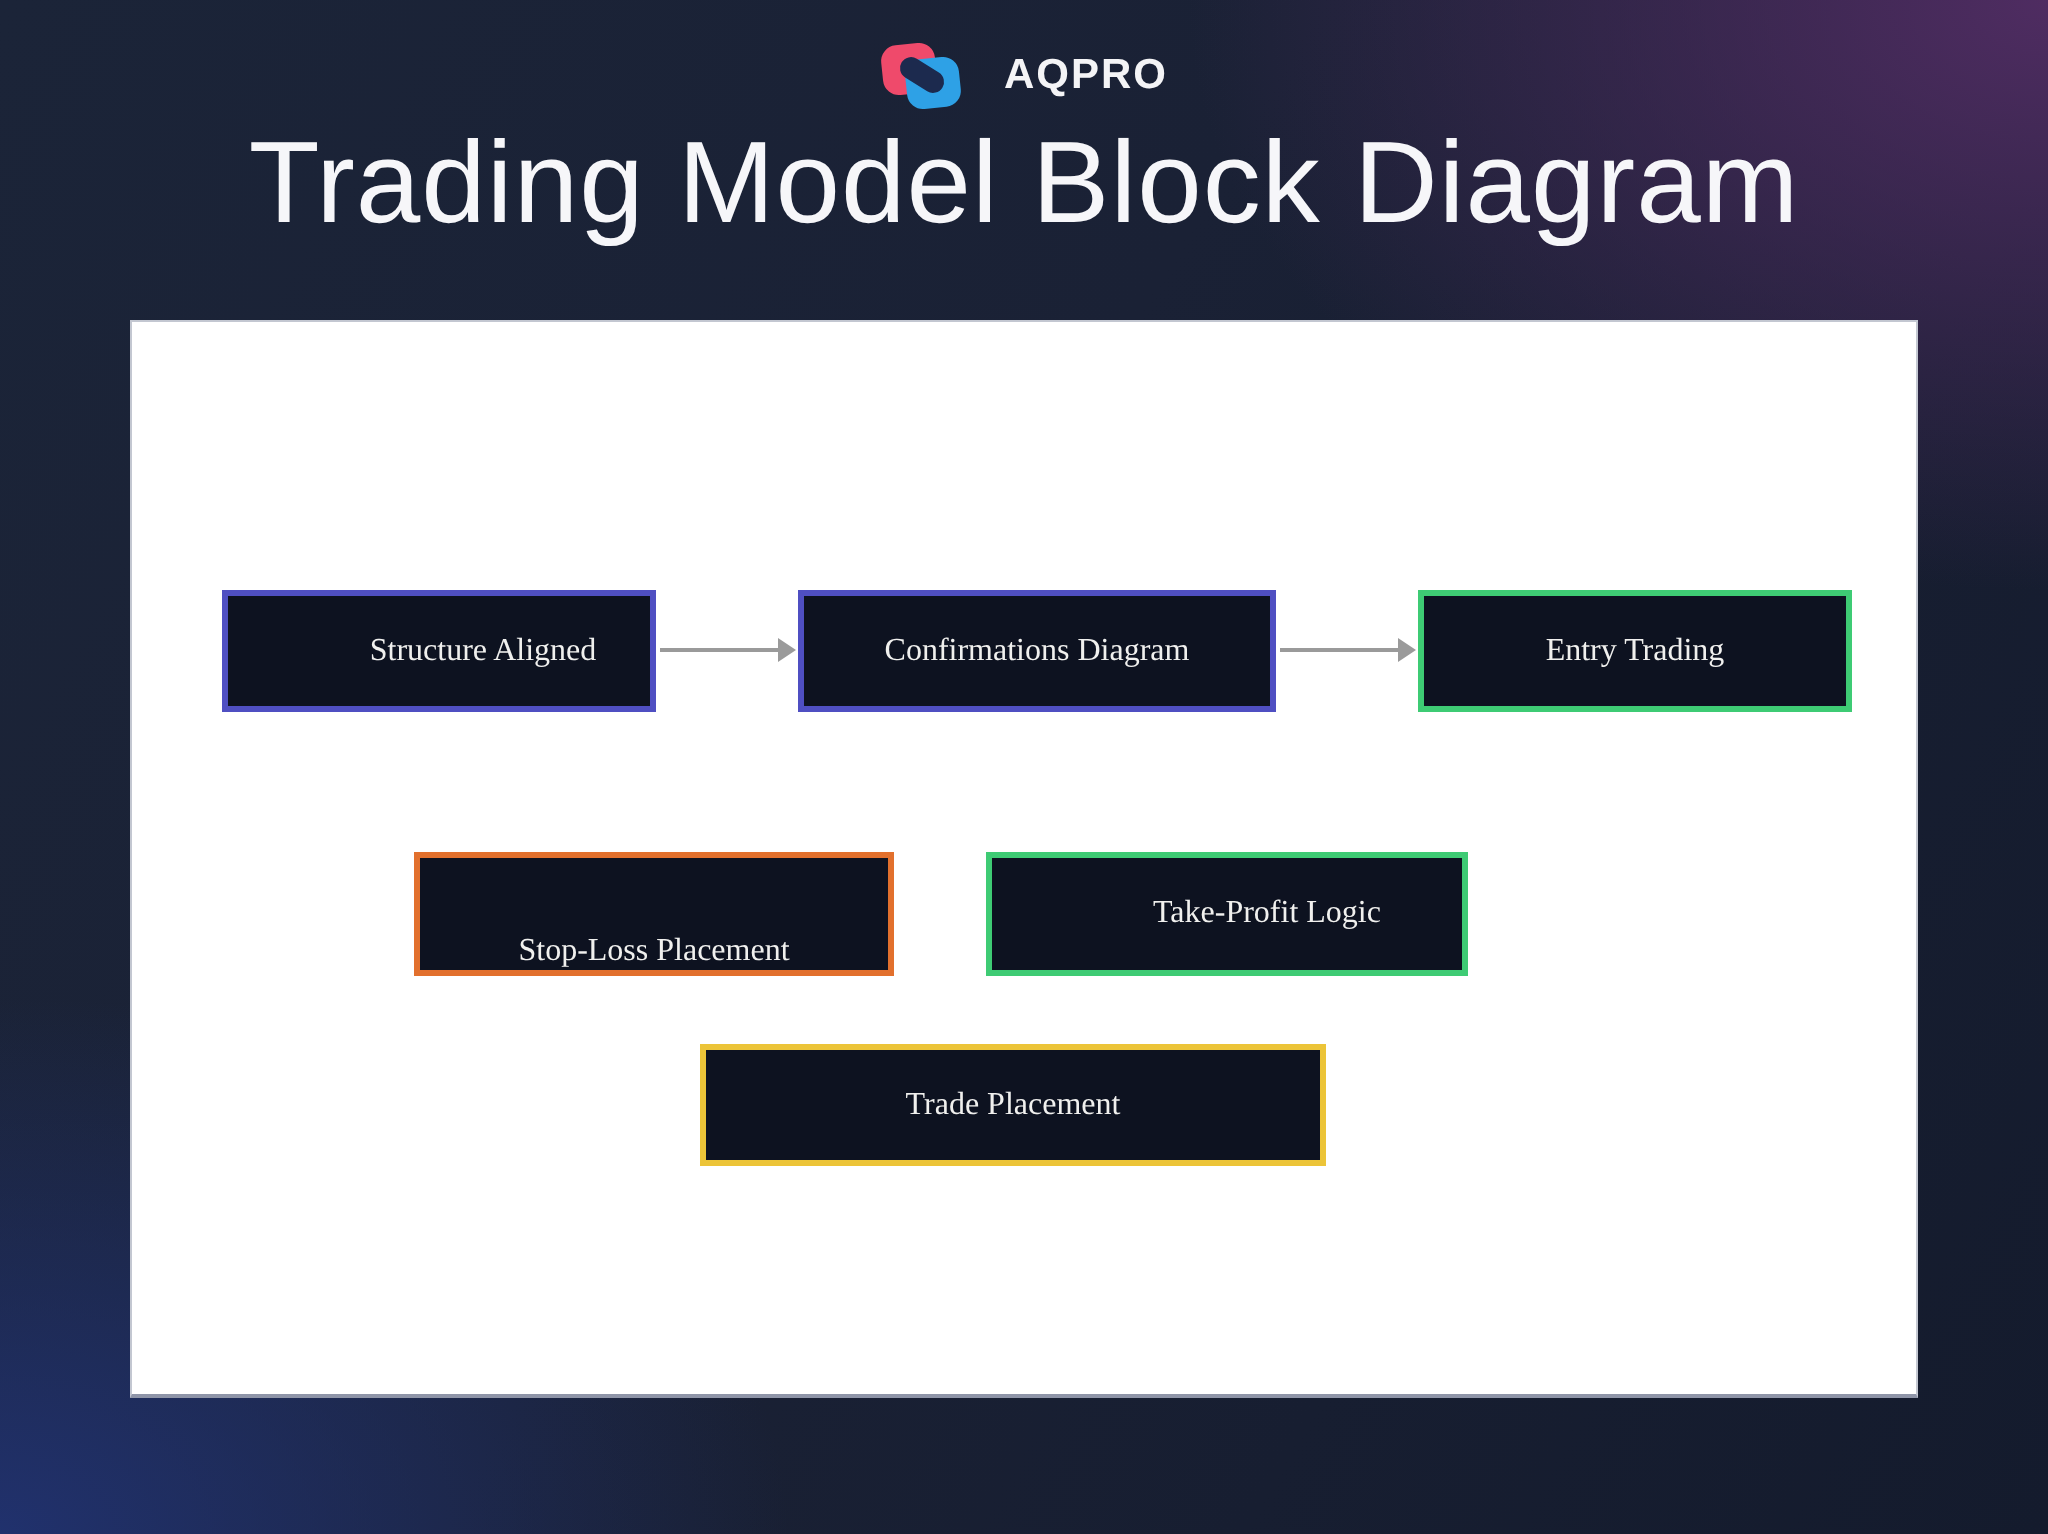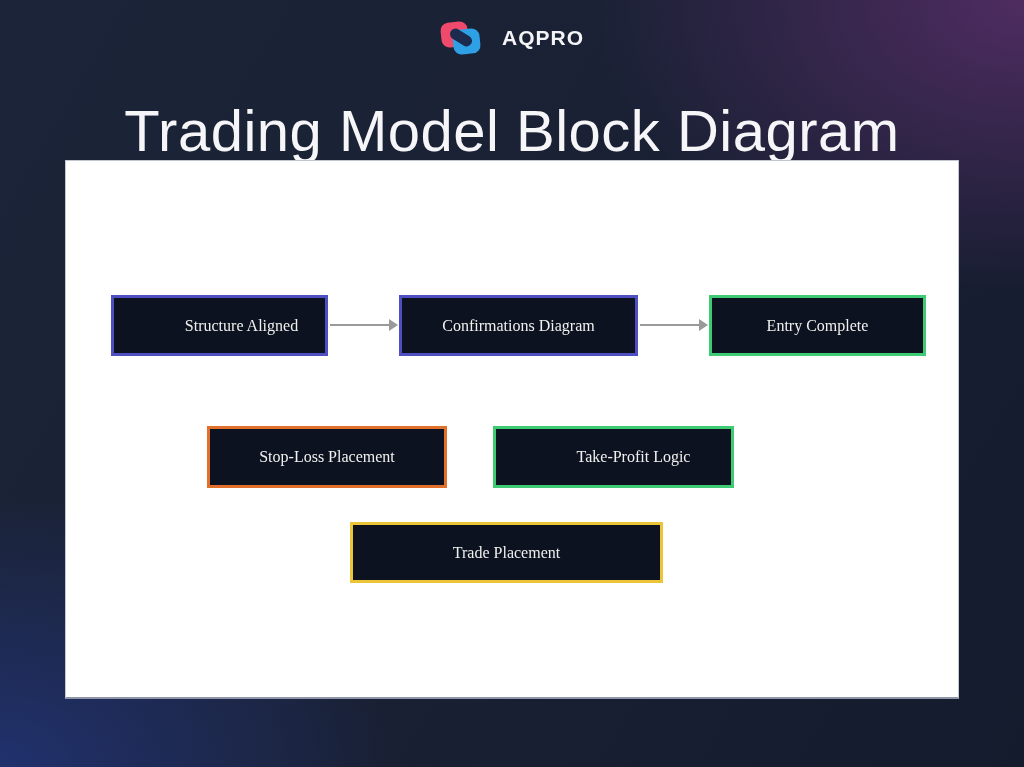--- a/index.html
+++ b/index.html
@@ -69,21 +69,20 @@
   .title {
     position: absolute;
     top: 58px;
     left: 0;
     width: 100%;
     text-align: center;
     color: #f6f6f9;
     font-size: 58px;
     font-weight: 400;
     letter-spacing: 0.5px;
-    margin-top: 39px;
   }
 
   
   .canvas {
     position: absolute;
     left: 65px;
     top: 160px;
     width: 894px;
     height: 539px;
     background: #ffffff;
@@ -163,24 +162,24 @@
     <div class="node n2" style="border-color: rgb(79, 79, 194);">
       <span>Confirmations Diagram</span>
     </div>
 
     <div class="arrow a2">
       <span class="arrow-line"></span>
       <span class="arrow-head"></span>
     </div>
 
     <div class="node n3" style="border-color: rgb(62, 203, 116);">
-      <span>Entry Complete</span>
+      <span>Entry Trading</span>
     </div>
 
-    <div class="node n4" style="border-color: rgb(226, 112, 45);">
+    <div class="node n4" style="border-color: rgb(226, 112, 45); align-items: flex-end;">
       <span>Stop-Loss Placement</span>
     </div>
 
     <div class="node n5" style="border-color: rgb(62, 203, 116);">
       <span>Take-Profit Logic</span>
     </div>
 
     <div class="node n6" style="border-color: rgb(236, 196, 56);">
       <span>Trade Placement</span>
     </div>

